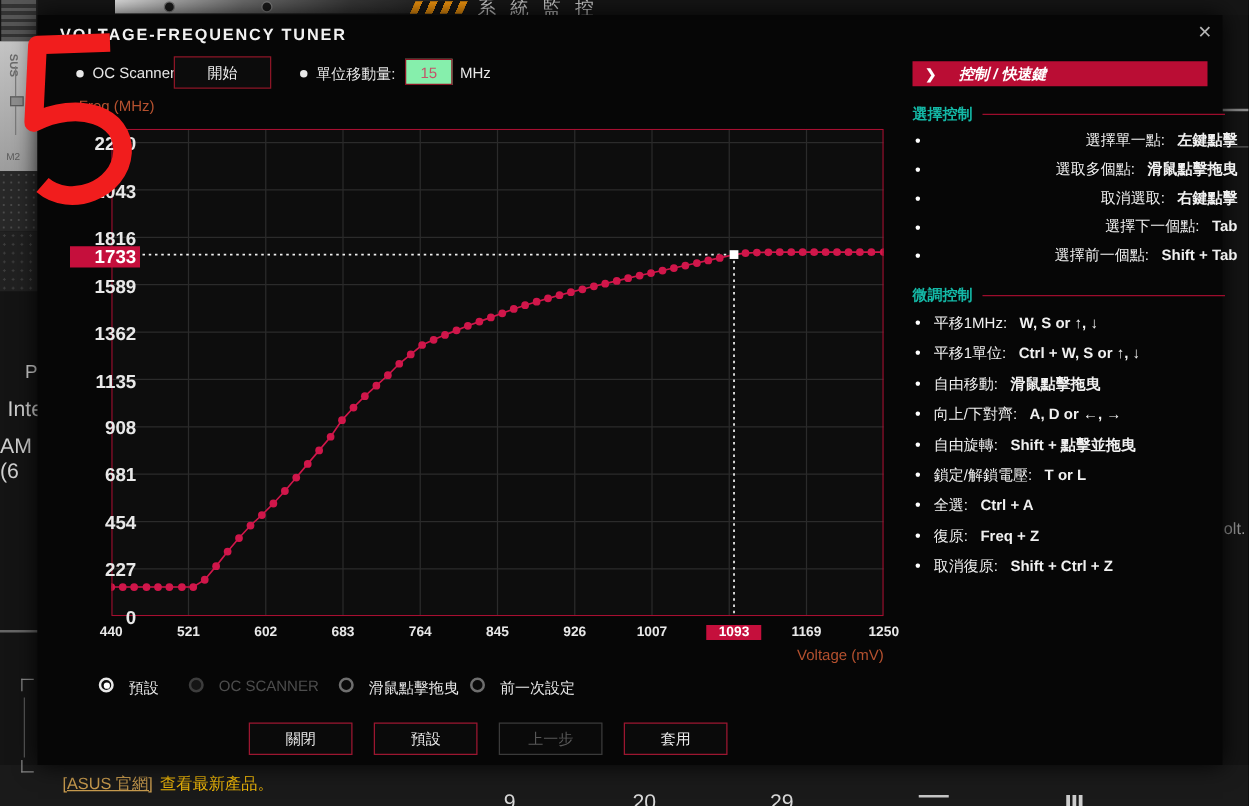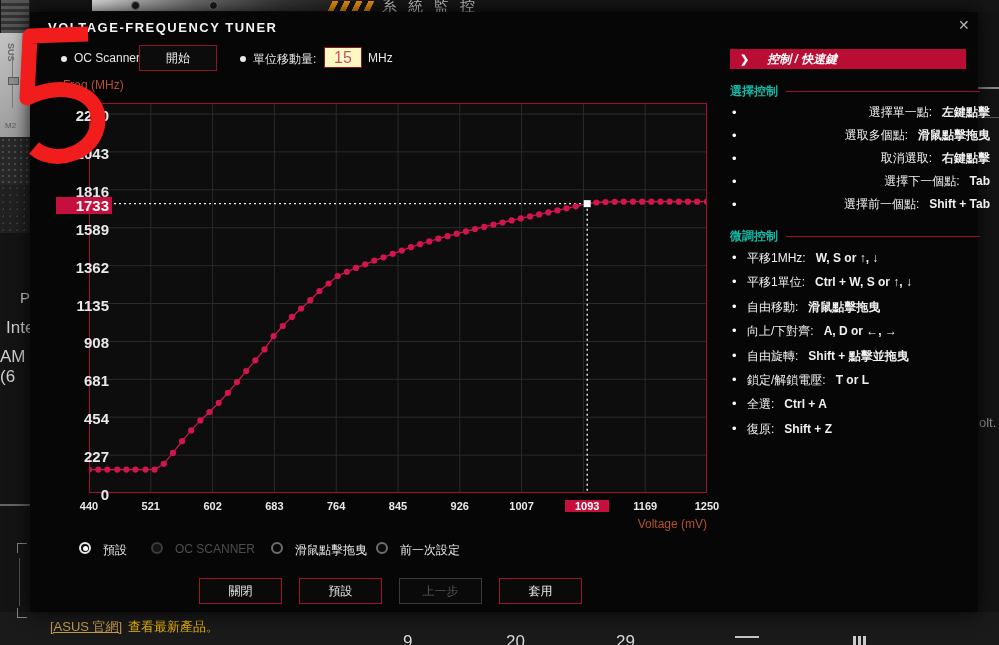--- a/index.html
+++ b/index.html
@@ -45,22 +45,22 @@
   .bbars div{width:3px;height:14px;background:#ccc;}
 
   
   #dialog{left:30px;top:12px;width:948px;height:600px;background:#060606;z-index:5;box-shadow:0 0 18px rgba(0,0,0,.9);}
   #dlg-title{left:18px;top:8px;font-size:13px;font-weight:bold;letter-spacing:1.5px;color:#f2f2f2;}
   #dlg-close{left:928px;top:5px;font-size:14px;color:#b5b5b5;cursor:pointer;}
   .dot{width:6px;height:6px;border-radius:50%;background:#e8e8e8;}
   .ctl-label{font-size:12px;color:#e6e6e6;}
   #btn-start{left:109px;top:33px;width:76px;height:24px;border:1px solid #8c1526;background:#0c0c0c;
       color:#f0f0f0;font-size:12px;display:flex;align-items:center;justify-content:center;cursor:pointer;}
-  #step-input{left:294px;top:35px;width:32px;height:17px;border:1px solid #8c1526;background:#fef9c3;
-      color:#c2556a;font-size:16px;text-align:center;font-family:"Liberation Sans",sans-serif;}
+  #step-input{left:294px;top:35px;width:32px;height:17px;border:1px solid #8c1526;background:#86efac;
+      color:#c2556a;font-size:12px;text-align:center;font-family:"Liberation Sans",sans-serif;}
   .axis-title{font-size:12px;color:#b5512f;}
 
   
   #chart{left:59px;top:91px;width:618px;height:390px;}
   .ylab{position:absolute;left:-58px;width:50px;text-align:right;font-size:15px;font-weight:bold;color:#e8e8e8;margin-left:28px;}
   .xlab{position:absolute;width:44px;text-align:center;font-size:11px;font-weight:bold;color:#e8e8e8;top:397px;}
   .hl{background:#c50f3c;color:#fff;}
   .ylab.hl{padding:0 3px;left:-61px;}
 
   
@@ -294,20 +294,21 @@
       <div class="sec-line"></div>
     </div>
     <ul id="sc-list2" class="sc-list abs" style="left:700px;top:234px;">
       <li><span>平移1MHz:</span><span class="sc-key">W, S or ↑, ↓</span></li>
       <li><span>平移1單位:</span><span class="sc-key">Ctrl + W, S or ↑, ↓</span></li>
       <li><span>自由移動:</span><span class="sc-key">滑鼠點擊拖曳</span></li>
       <li><span>向上/下對齊:</span><span class="sc-key">A, D or ←, →</span></li>
       <li><span>自由旋轉:</span><span class="sc-key">Shift + 點擊並拖曳</span></li>
       <li><span>鎖定/解鎖電壓:</span><span class="sc-key">T or L</span></li>
       <li><span>全選:</span><span class="sc-key">Ctrl + A</span></li>
-      <li><span>復原:</span><span class="sc-key">Shift + Z</span></li>
+      <li><span>復原:</span><span class="sc-key">Freq + Z</span></li>
+      <li><span>取消復原:</span><span class="sc-key">Shift + Ctrl + Z</span></li>
     </ul>
   </div>
 
   <svg id="anno5" class="abs" width="112" height="152" viewBox="0 0 112 152" aria-label="5">
     <path d="M78,14 L20,16 L17,78 C52,60 90,72 88,102 C86,132 46,147 24,128" fill="none" stroke="#f11d1d" stroke-width="15" stroke-linejoin="round"></path>
   </svg>
 </div>
 
 </body></html>

